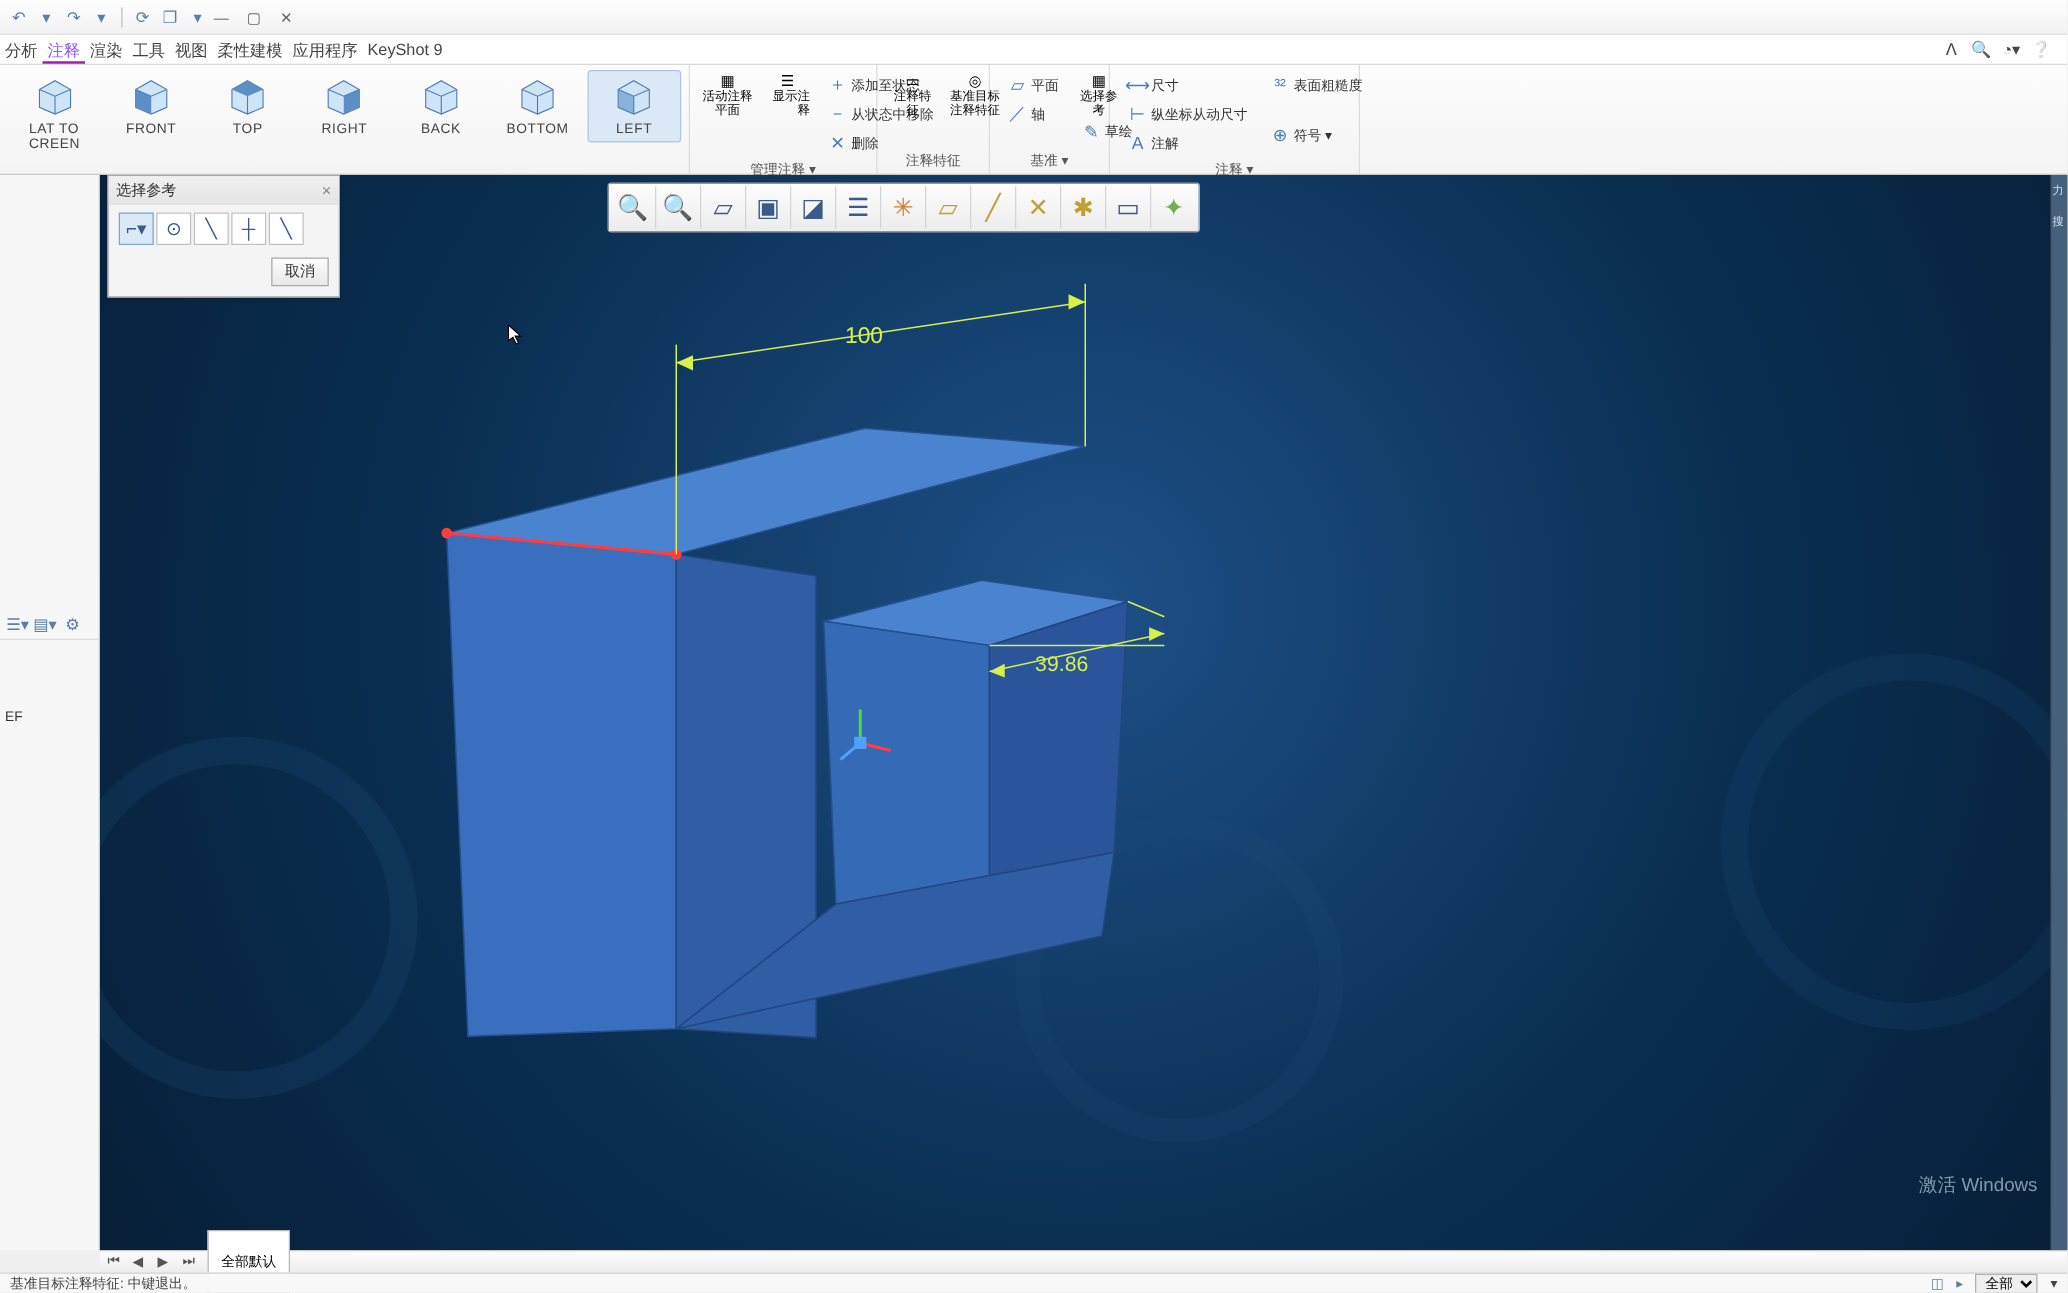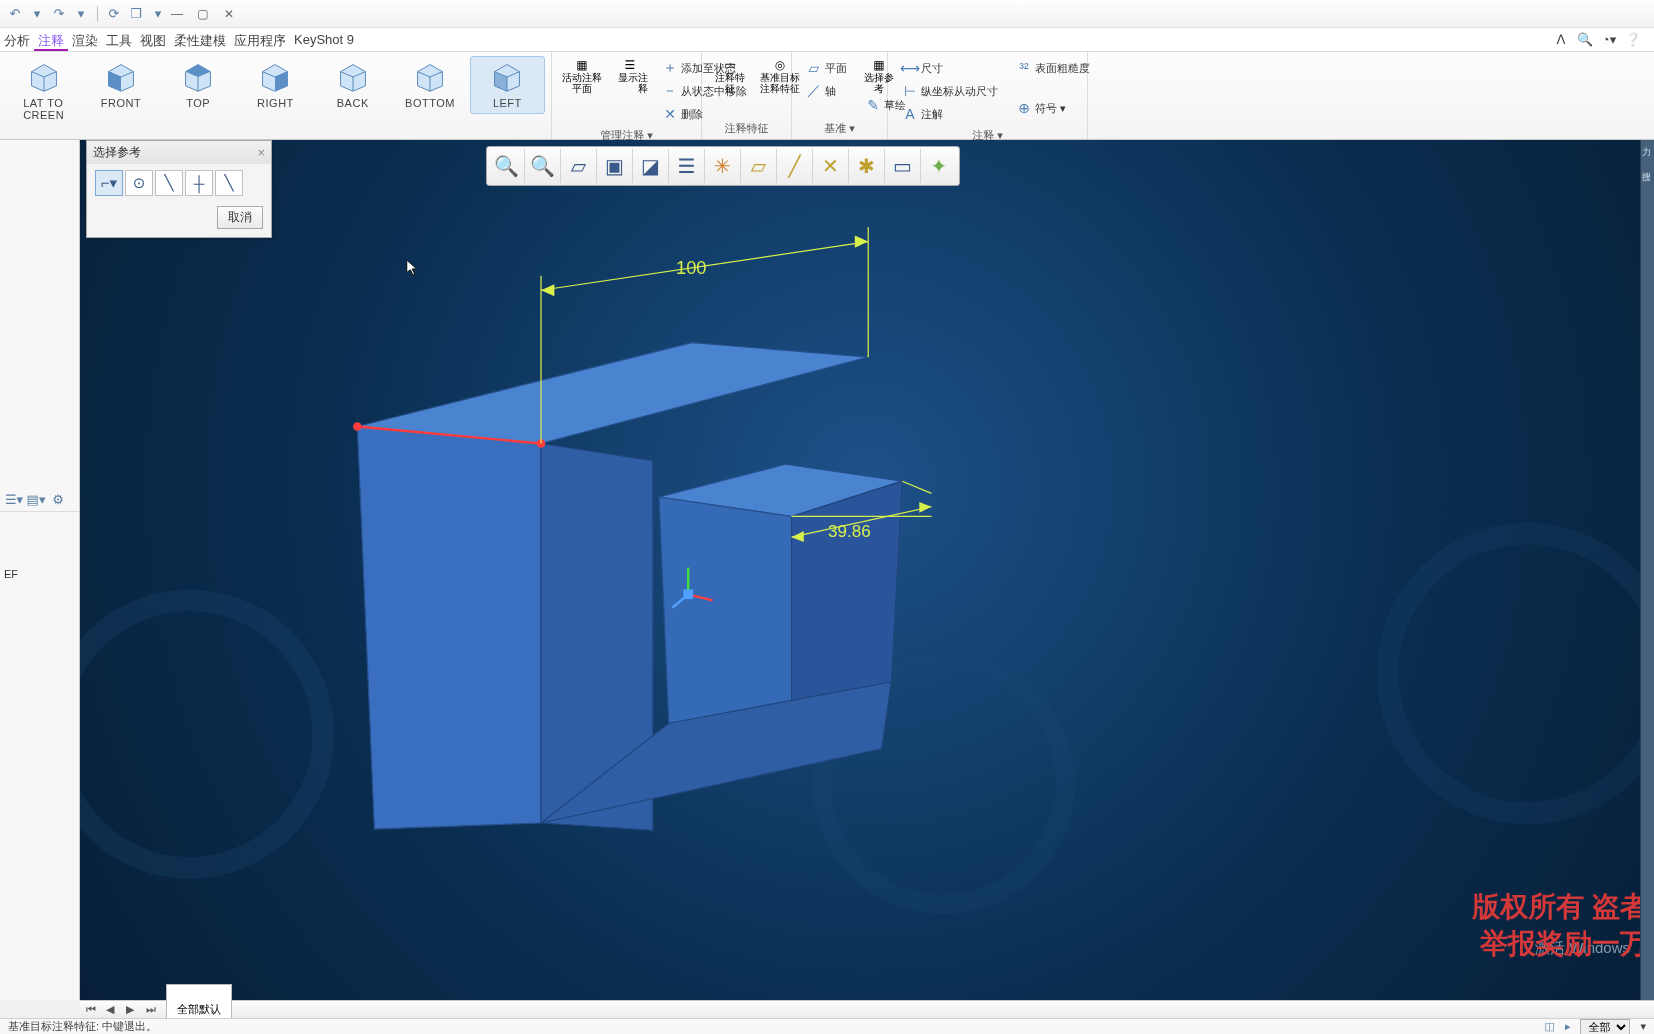--- a/index.html
+++ b/index.html
@@ -379,24 +379,20 @@
     <div class="vb" style="color:#c0a030">✱</div>
     <div class="vb">▭</div>
     <div class="vb" style="color:#70b050">✦</div>
   </div>
 
   <svg class="cursor-arrow" viewBox="0 0 14 18">
       <polygon points="0,0 0,14 4,11 7,17 9,16 6,10 11,10" fill="#fff" stroke="#000"></polygon>
     </svg>
 
   <div class="wm-win">激活 Windows</div>
-  <div class="wm-red">
-    <div>版权所有 盗者</div>
-    <div>举报奖励一万</div>
-  </div>
 </div>
 
 <div class="rightsliver">
   <div class="sl">力</div>
   <div class="sl">搜</div>
 </div>
 
 <div class="bottombar">
   <span class="navbtn">⏮</span>
   <span class="navbtn">◀</span>

